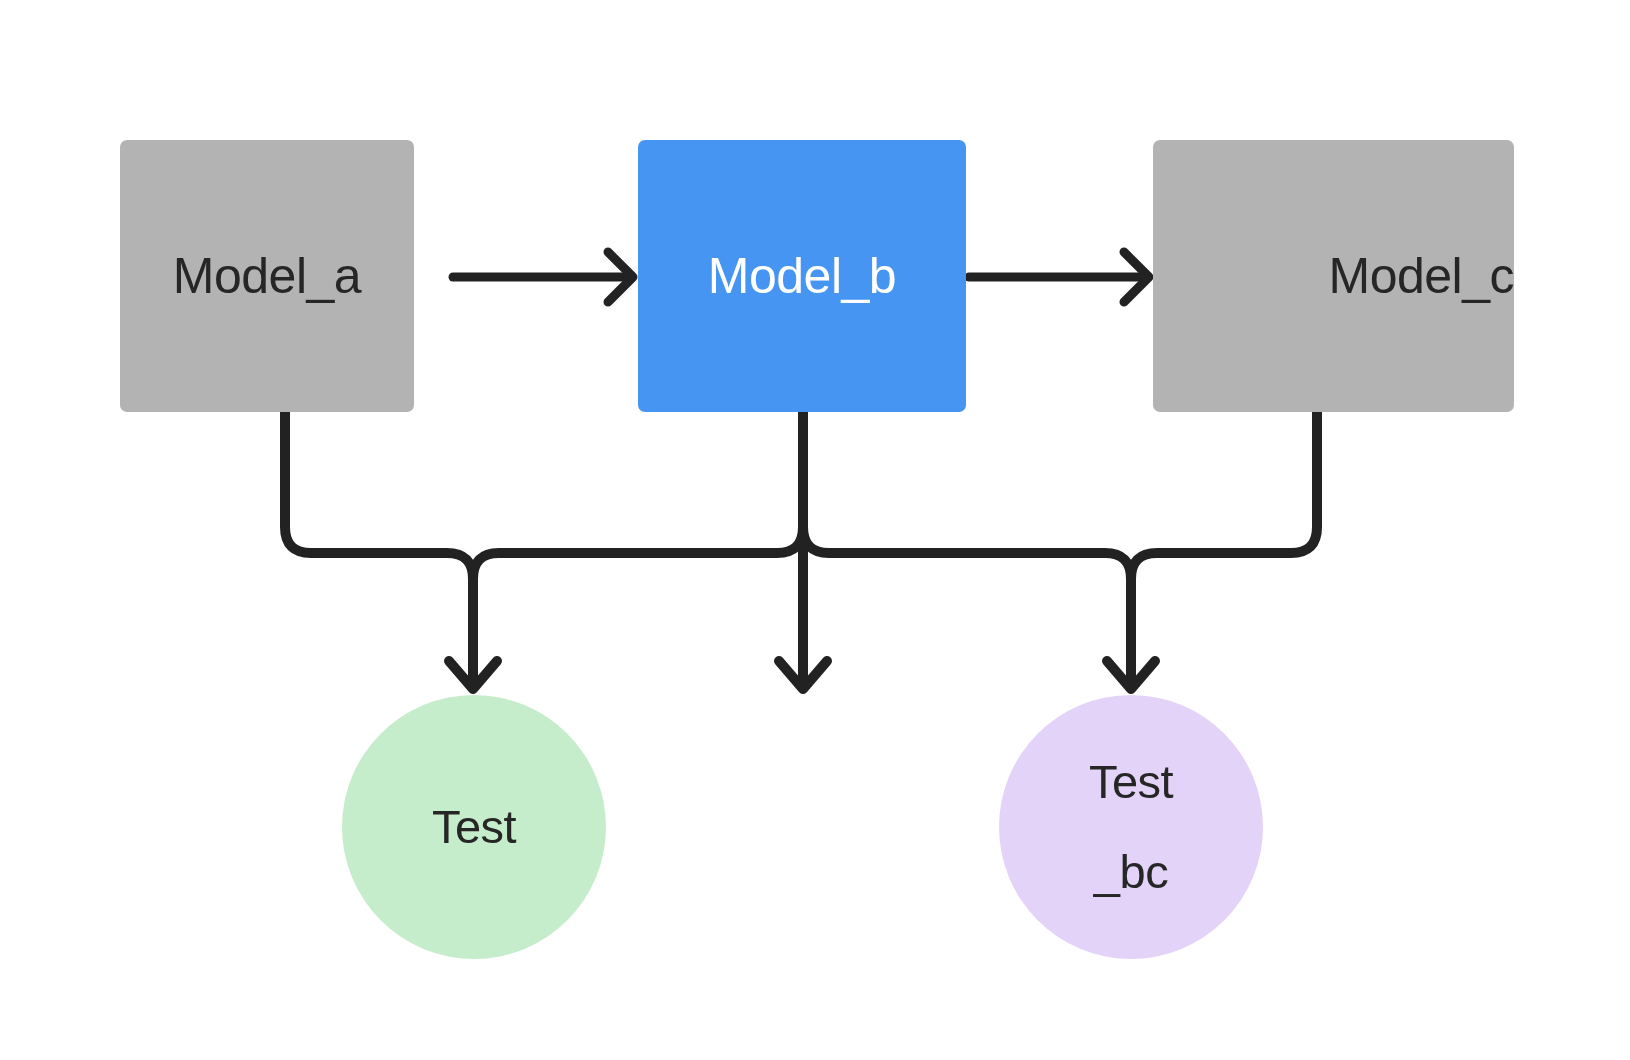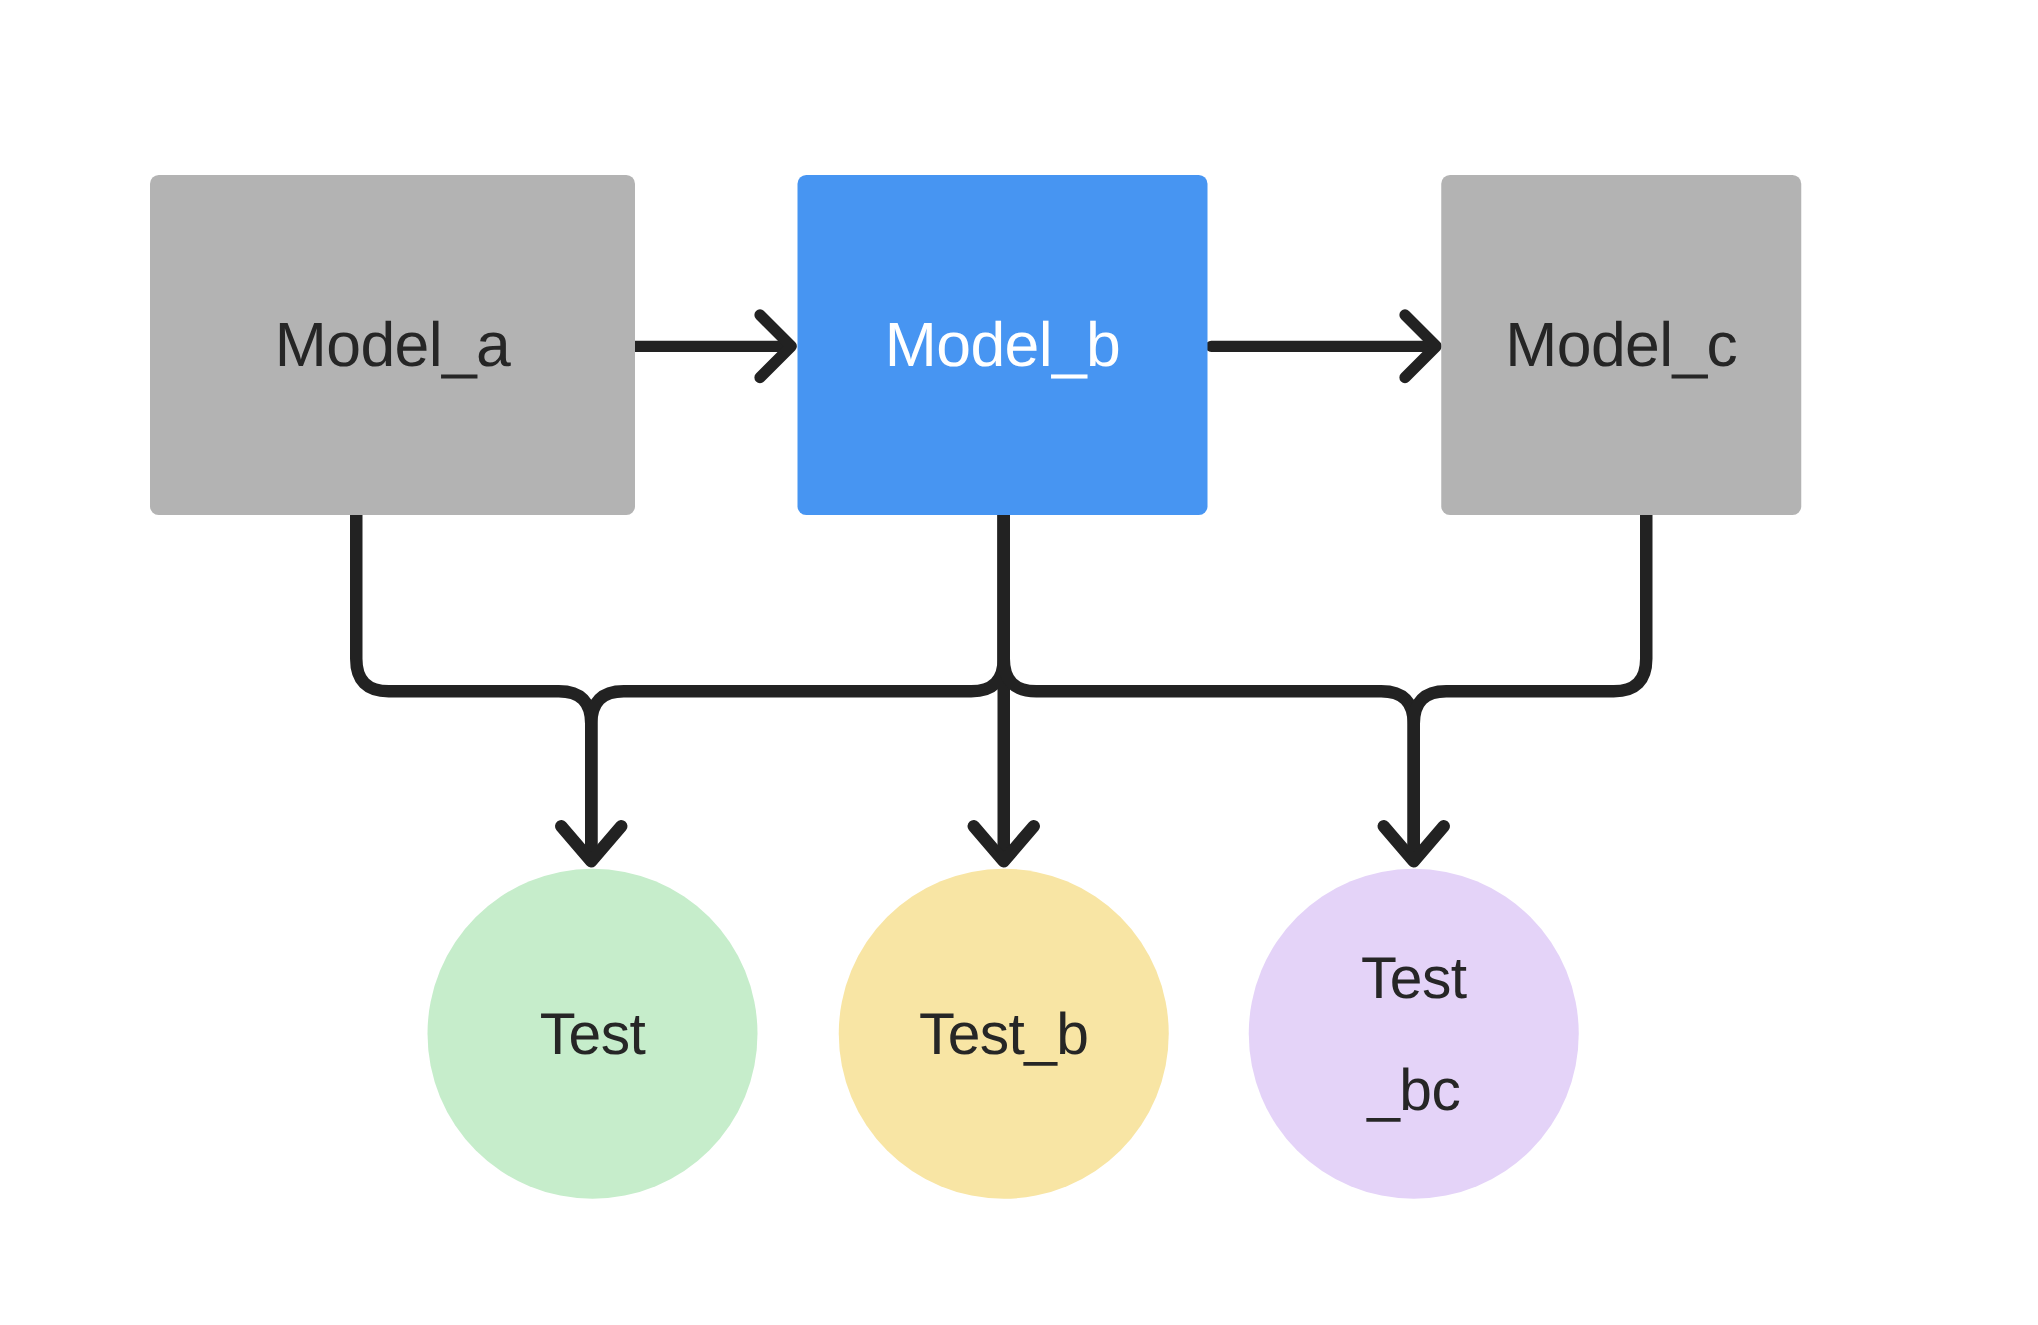--- a/index.html
+++ b/index.html
@@ -35,40 +35,40 @@
     stroke: var(--line, #222);
     stroke-linecap: round;
     stroke-linejoin: round;
   }
   #edges-svg path.elbow { stroke-width: 10px; }
   #edges-svg path.stem  { stroke-width: 9px;  }
   #edges-svg path.head  { stroke-width: 9px;  }
   #edges-svg path.vhead { stroke-width: 10px; }
   .model {
     position: absolute;
-    width: 388px;
+    width: 294px;
     height: 272px;
     top: 140px;
     border-radius: 7px;
     background: var(--model_default_bg, #b3b3b3);
     color: var(--text_dark, #262626);
     display: flex;
     align-items: center;
     justify-content: center;
     font-size: 50px;
     font-weight: 500;
     letter-spacing: -0.5px;
   }
   .model.selected {
     background: var(--model_selected_bg, #4795f2);
     color: var(--model_selected_text, #fff);
   }
   #model-a { left: 120px; }
   #model-b { left: 638px; width: 328px; }
-  #model-c { left: 1153px; width: 288px; }
+  #model-c { left: 1153px; width: 361px; justify-content: flex-end; }
   .test {
     position: absolute;
     width: 264px;
     height: 264px;
     top: 695px;
     border-radius: 50%;
     display: flex;
     flex-direction: column;
     align-items: center;
     justify-content: center;
@@ -114,21 +114,18 @@
   <div id="model-b" class="model selected">
     <span>Model_b</span>
   </div>
   <div id="model-c" class="model">
     <span>Model_c</span>
   </div>
 
   <div id="test-ab" class="test">
     <span class="line">Test</span>
   </div>
-  <div id="test-b" class="test">
-    <span class="line">Test_b</span>
-  </div>
   <div id="test-bc" class="test">
     <span class="line">Test</span>
     <span class="line">_bc</span>
   </div>
 
 </div>
 
 </body></html>

